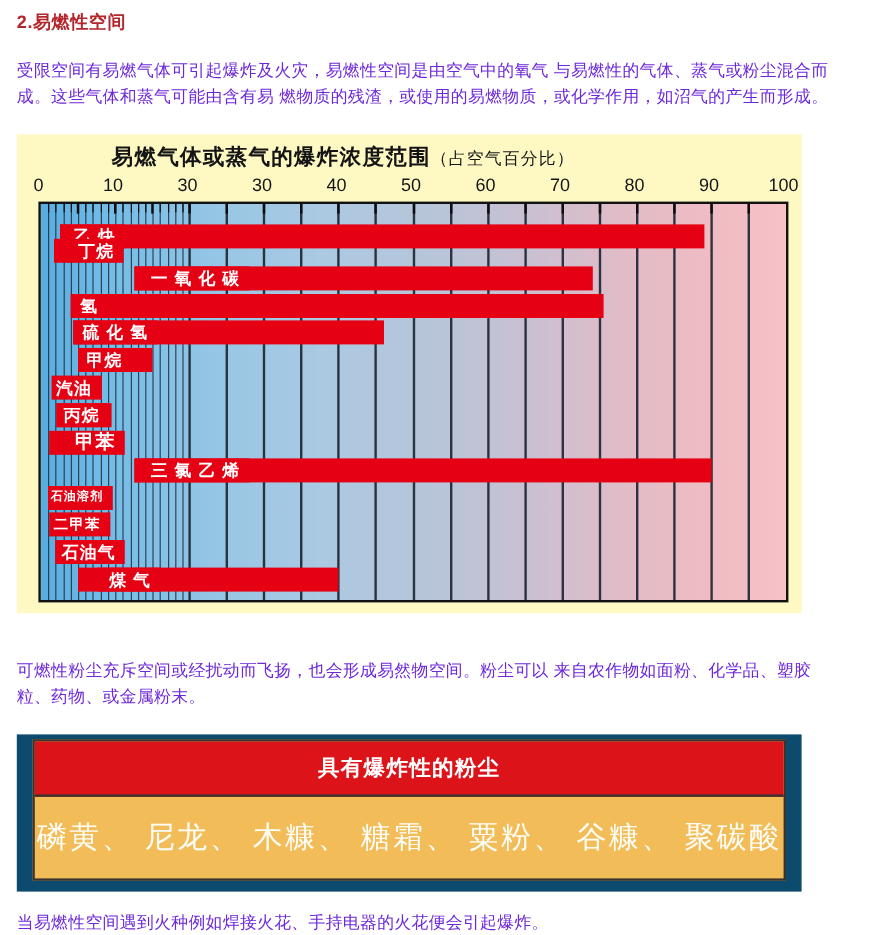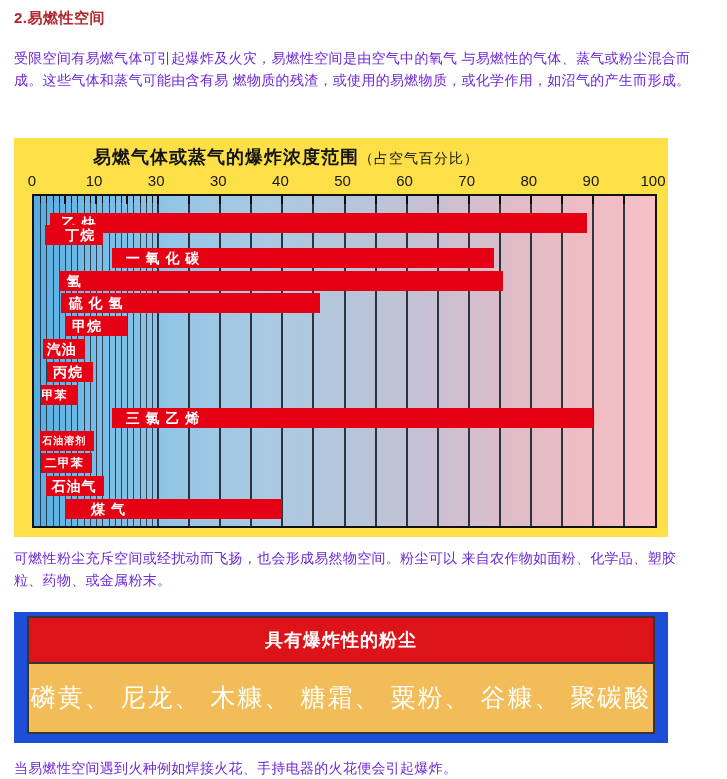--- a/index.html
+++ b/index.html
@@ -16,22 +16,22 @@
   .para{
     position:absolute;left:14px;width:684px;margin:0;
     font-size:14px;line-height:22px;color:#6d28d9;letter-spacing:.3px;
   }
   #p1{top:47px;}
   #p2{top:547px;}
   #p3{top:757px;}
 
   
   .chart-panel{
-    position:absolute;left:14px;top:138px;width:654px;height:399px;
-    background:#fde047;box-sizing:border-box;
+    position:absolute;left:14px;top:112px;width:654px;height:399px;
+    background:#fef9c3;box-sizing:border-box;
   }
   .chart-title{
     position:absolute;left:0;top:7px;width:100%;text-align:center;
     padding-right:110px;box-sizing:border-box;color:#141414;white-space:nowrap;
   }
   .chart-title strong{font-size:18px;font-weight:bold;letter-spacing:1px;}
   .chart-title .title-suffix{font-size:14px;font-weight:normal;letter-spacing:1px;}
   .axis-labels{position:absolute;left:0;top:34px;width:100%;height:20px;}
   .axis-num{
     position:absolute;top:0;transform:translateX(-50%);
@@ -57,21 +57,21 @@
   }
   .gas-bar .bar-label{
     display:inline-block;height:20px;line-height:20px;background:#e60013;
     color:#ffffff;font-weight:bold;letter-spacing:1px;
     padding:0 8px 0 7px;white-space:nowrap;vertical-align:top;
   }
 
   
   .dust-panel{
     position:absolute;left:14px;top:612px;width:654px;height:131px;
-    background:#1d4ed8;box-sizing:border-box;
+    background:#0c4a6e;box-sizing:border-box;
   }
   .dust-box{
     position:absolute;left:13px;top:4px;right:13px;bottom:9px;
     border:2px solid #3a3430;box-sizing:border-box;background:#f2bd58;
   }
   .dust-header{
     height:44px;background:#dc1319;border-bottom:2px solid #3a3430;
     display:flex;align-items:center;justify-content:center;
     color:#ffffff;font-size:18px;font-weight:bold;letter-spacing:1px;
   }
@@ -176,21 +176,21 @@
         <div class="tick t5" style="left: 557.9px;"></div>
         <div class="tick t5" style="left: 588.95px;"></div>
         <div class="gas-bar" style="left: 15.525px; width: 537px; top: 6px; margin-top: 11px;"><span class="bar-label" style="font-size: 14px; padding-left: 12px;">乙 炔</span></div>
         <div class="gas-bar" style="left: 11.178px; width: 41.607px; top: 28.8571px;"><span class="bar-label" style="font-size: 14px; padding-left: 20px;">丁烷</span></div>
         <div class="gas-bar" style="left: 77.625px; width: 381.915px; top: 51.7143px;"><span class="bar-label" style="font-size: 14px; padding-left: 14px;">一 氧 化 碳</span></div>
         <div class="gas-bar" style="left: 24.84px; width: 444.636px; top: 74.5714px;"><span class="bar-label" style="font-size: 14px; padding-left: 8px;">氢</span></div>
         <div class="gas-bar" style="left: 26.703px; width: 258.957px; top: 97.4286px;"><span class="bar-label" style="font-size: 14px; padding-left: 8px;">硫 化 氢</span></div>
         <div class="gas-bar" style="left: 31.05px; width: 62.1px; top: 120.286px;"><span class="bar-label" style="font-size: 14px; padding-left: 7px;">甲烷</span></div>
         <div class="gas-bar" style="left: 8.694px; width: 38.502px; top: 143.143px; text-align: right;"><span class="bar-label" style="font-size: 14px; padding-left: 4px;">汽油</span></div>
         <div class="gas-bar" style="left: 13.041px; width: 45.954px; top: 166px;"><span class="bar-label" style="font-size: 14px; padding-left: 6px;">丙烷</span></div>
-        <div class="gas-bar" style="left: 7.452px; width: 36.639px; top: 188.857px;"><span class="bar-label" style="font-size: 12px; padding-left: 0;">甲苯</span></div>
+        <div class="gas-bar" style="left: 7.452px; width: 36.639px; top: 188.857px;"><span class="bar-label" style="font-size: 16px; padding-left: 21px;">甲苯</span></div>
         <div class="gas-bar" style="left: 77.625px; width: 481.275px; top: 211.714px;"><span class="bar-label" style="font-size: 14px; padding-left: 14px;">三 氯 乙 烯</span></div>
         <div class="gas-bar" style="left: 6.21px; width: 31.05px; top: 234.571px;"><span class="bar-label" style="font-size: 10px; padding-left: 2px; text-align: center;">石油溶剂</span></div>
         <div class="gas-bar" style="left: 6.831px; width: 38px; top: 257.429px;"><span class="bar-label" style="font-size: 12px; padding-left: 4px;">二甲苯</span></div>
         <div class="gas-bar" style="left: 12.42px; width: 49.68px; top: 280.286px;"><span class="bar-label" style="font-size: 14px; padding-left: 5px;">石油气</span></div>
         <div class="gas-bar" style="left: 31.05px; width: 217.35px; top: 303.143px;"><span class="bar-label" style="font-size: 14px; padding-left: 10px; margin-left: 16px;">煤  气</span></div>
       </div>
   </section>
 
   <p class="para" id="p2">可燃性粉尘充斥空间或经扰动而飞扬，也会形成易然物空间。粉尘可以 来自农作物如面粉、化学品、塑胶粒、药物、或金属粉末。</p>
 

